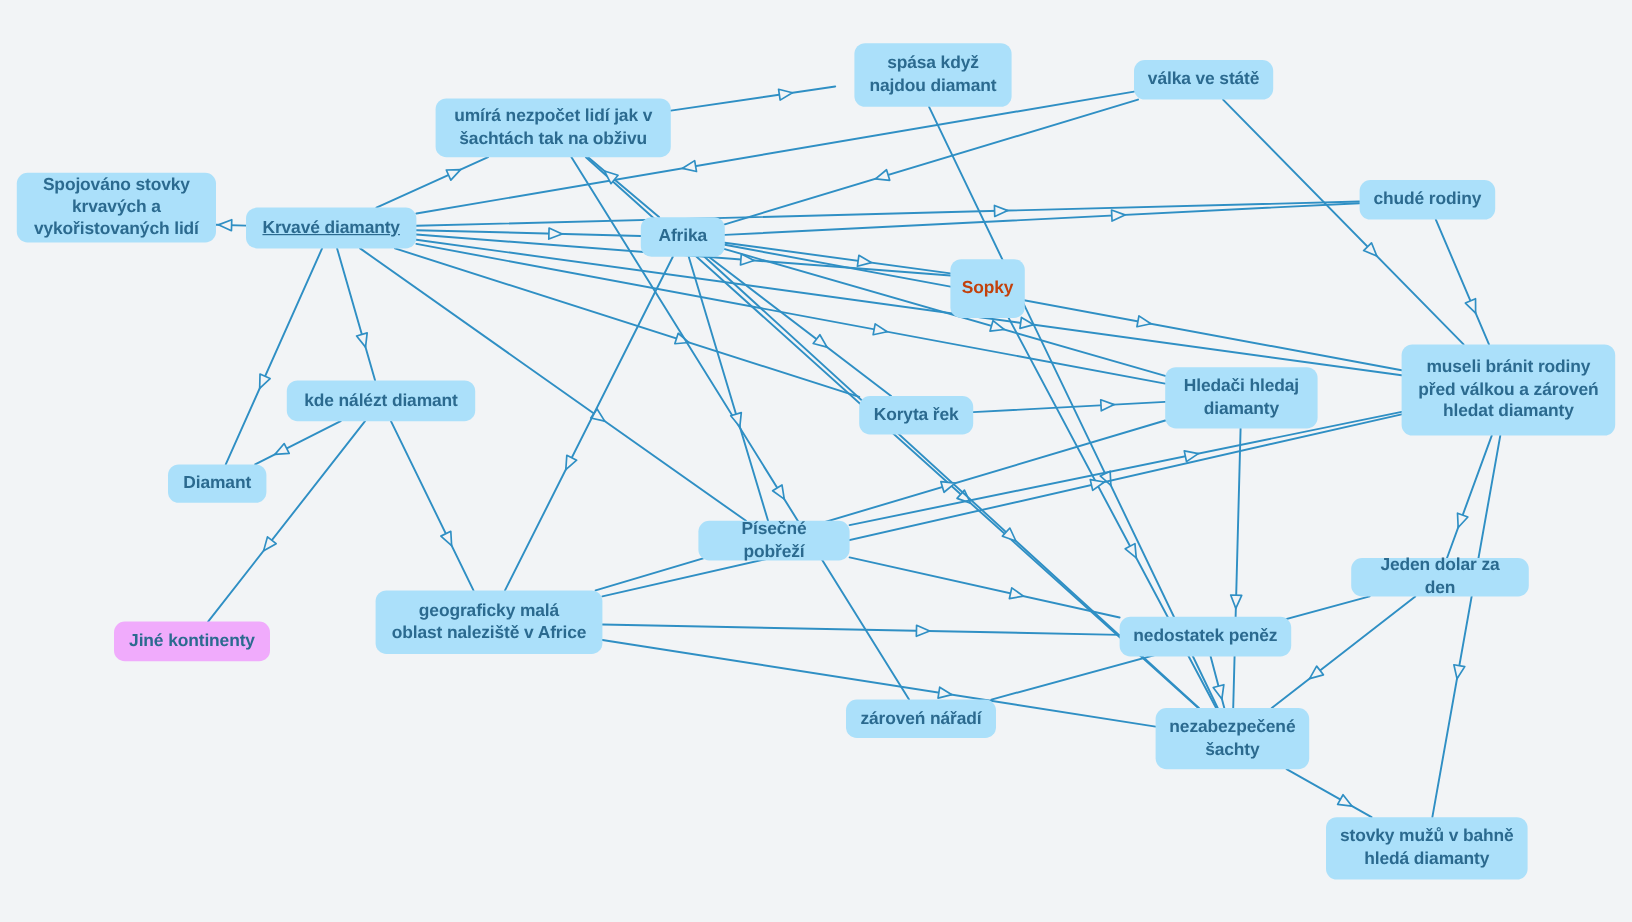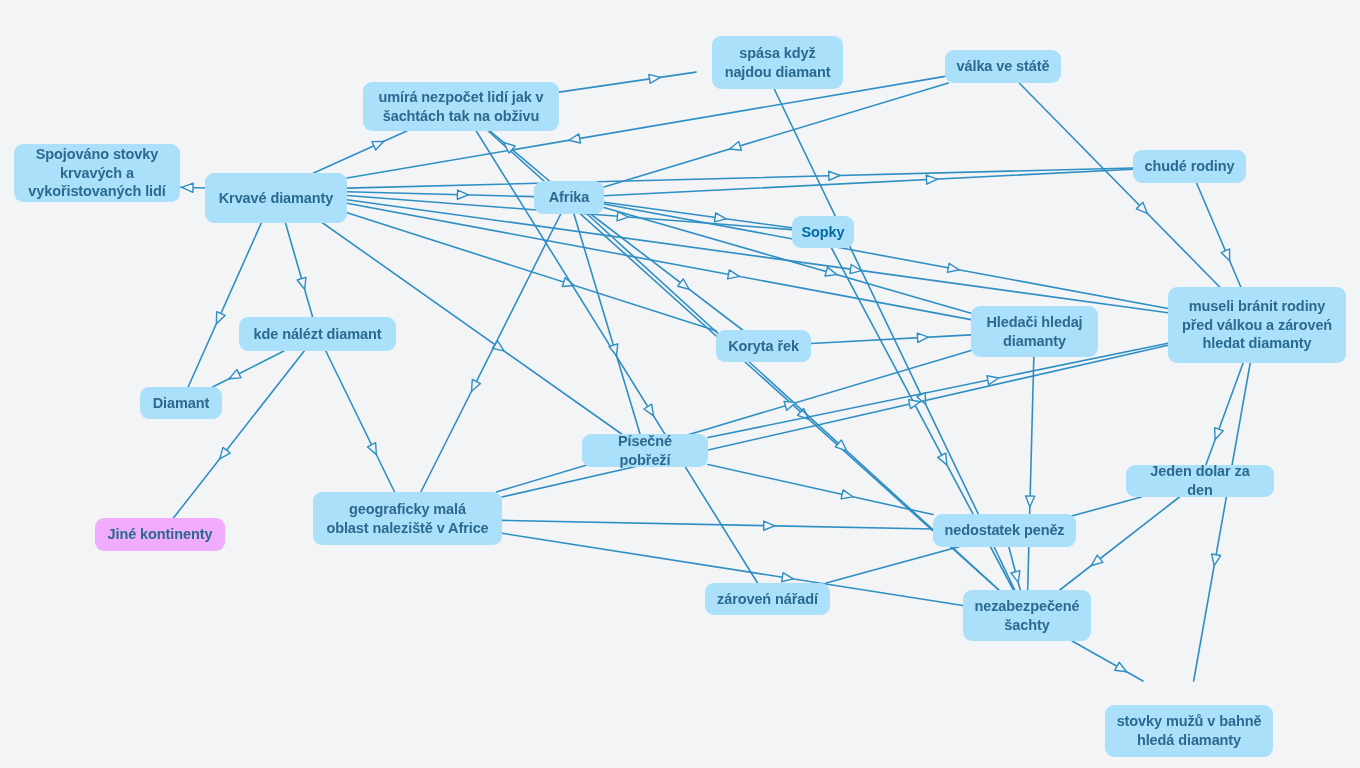--- a/index.html
+++ b/index.html
@@ -236,42 +236,42 @@
       </g>
       <g>
         <line x1="1179.4200743494423" y1="497" x2="1059.7992565055763" y2="590" stroke="#2f8fc4" stroke-width="1.6" stroke-linecap="round"></line>
         <polygon points="1091.343389009994,565.4758044980106 1097.2042145818696,555.0926102103142 1102.851014833087,562.3557807936647" fill="#f2f4f6" stroke="#2f8fc4" stroke-width="1.4" stroke-linejoin="round"></polygon>
       </g>
     </svg>
   <div id="node-layer">
       <div class="node" style="left: 14px; top: 144px; width: 166px; height: 58px; background: rgb(171, 224, 250); color: rgb(43, 106, 143);">Spojováno stovky
 krvavých a
 vykořistovaných lidí</div>
-      <div class="node" style="left: 205px; top: 173px; width: 142px; height: 50px; background: rgb(171, 224, 250); color: rgb(43, 106, 143);">Krvavé diamanty</div>
+      <div class="node" style="left: 205px; top: 173px; width: 142px; height: 34px; background: rgb(171, 224, 250); color: rgb(43, 106, 143); text-decoration: underline;">Krvavé diamanty</div>
       <div class="node" style="left: 363px; top: 82px; width: 196px; height: 49px; background: rgb(171, 224, 250); color: rgb(43, 106, 143);">umírá nezpočet lidí jak v
 šachtách tak na obživu</div>
       <div class="node" style="left: 712px; top: 36px; width: 131px; height: 53px; background: rgb(171, 224, 250); color: rgb(43, 106, 143);">spása když
 najdou diamant</div>
       <div class="node" style="left: 945px; top: 50px; width: 116px; height: 33px; background: rgb(171, 224, 250); color: rgb(43, 106, 143);">válka ve státě</div>
       <div class="node" style="left: 1133px; top: 150px; width: 113px; height: 33px; background: rgb(171, 224, 250); color: rgb(43, 106, 143);">chudé rodiny</div>
       <div class="node" style="left: 534px; top: 181px; width: 70px; height: 33px; background: rgb(171, 224, 250); color: rgb(43, 106, 143);">Afrika</div>
-      <div class="node" style="left: 792px; top: 216px; width: 62px; height: 32px; background: rgb(171, 224, 250); color: #0369a1;">Sopky</div>
+      <div class="node" style="left: 792px; top: 216px; width: 62px; height: 49px; background: rgb(171, 224, 250); color: #c2410c;">Sopky</div>
       <div class="node" style="left: 1168px; top: 287px; width: 178px; height: 76px; background: rgb(171, 224, 250); color: rgb(43, 106, 143);">museli bránit rodiny
 před válkou a zároveń
 hledat diamanty</div>
       <div class="node" style="left: 971px; top: 306px; width: 127px; height: 51px; background: rgb(171, 224, 250); color: rgb(43, 106, 143);">Hledači hledaj
 diamanty</div>
       <div class="node" style="left: 716px; top: 330px; width: 95px; height: 32px; background: rgb(171, 224, 250); color: rgb(43, 106, 143);">Koryta řek</div>
       <div class="node" style="left: 239px; top: 317px; width: 157px; height: 34px; background: rgb(171, 224, 250); color: rgb(43, 106, 143);">kde nálézt diamant</div>
       <div class="node" style="left: 140px; top: 387px; width: 82px; height: 32px; background: rgb(171, 224, 250); color: rgb(43, 106, 143);">Diamant</div>
       <div class="node" style="left: 582px; top: 434px; width: 126px; height: 33px; background: rgb(171, 224, 250); color: rgb(43, 106, 143);">Písečné pobřeží</div>
       <div class="node" style="left: 1126px; top: 465px; width: 148px; height: 32px; background: rgb(171, 224, 250); color: rgb(43, 106, 143);">Jeden dolar za den</div>
       <div class="node" style="left: 313px; top: 492px; width: 189px; height: 53px; background: rgb(171, 224, 250); color: rgb(43, 106, 143);">geograficky malá
 oblast naleziště v Africe</div>
       <div class="node" style="left: 95px; top: 518px; width: 130px; height: 33px; background: #f0abfc; color: rgb(43, 106, 143);">Jiné kontinenty</div>
       <div class="node" style="left: 933px; top: 514px; width: 143px; height: 33px; background: rgb(171, 224, 250); color: rgb(43, 106, 143);">nedostatek peněz</div>
       <div class="node" style="left: 705px; top: 583px; width: 125px; height: 32px; background: rgb(171, 224, 250); color: rgb(43, 106, 143);">zároveń nářadí</div>
       <div class="node" style="left: 963px; top: 590px; width: 128px; height: 51px; background: rgb(171, 224, 250); color: rgb(43, 106, 143);">nezabezpečené
 šachty</div>
-      <div class="node" style="left: 1105px; top: 681px; width: 168px; height: 52px; background: rgb(171, 224, 250); color: rgb(43, 106, 143); margin-top: 24px;">stovky mužů v bahně
+      <div class="node" style="left: 1105px; top: 681px; width: 168px; height: 52px; background: rgb(171, 224, 250); color: rgb(43, 106, 143);">stovky mužů v bahně
 hledá diamanty</div>
     </div>
 </div>
 
 </body></html>

